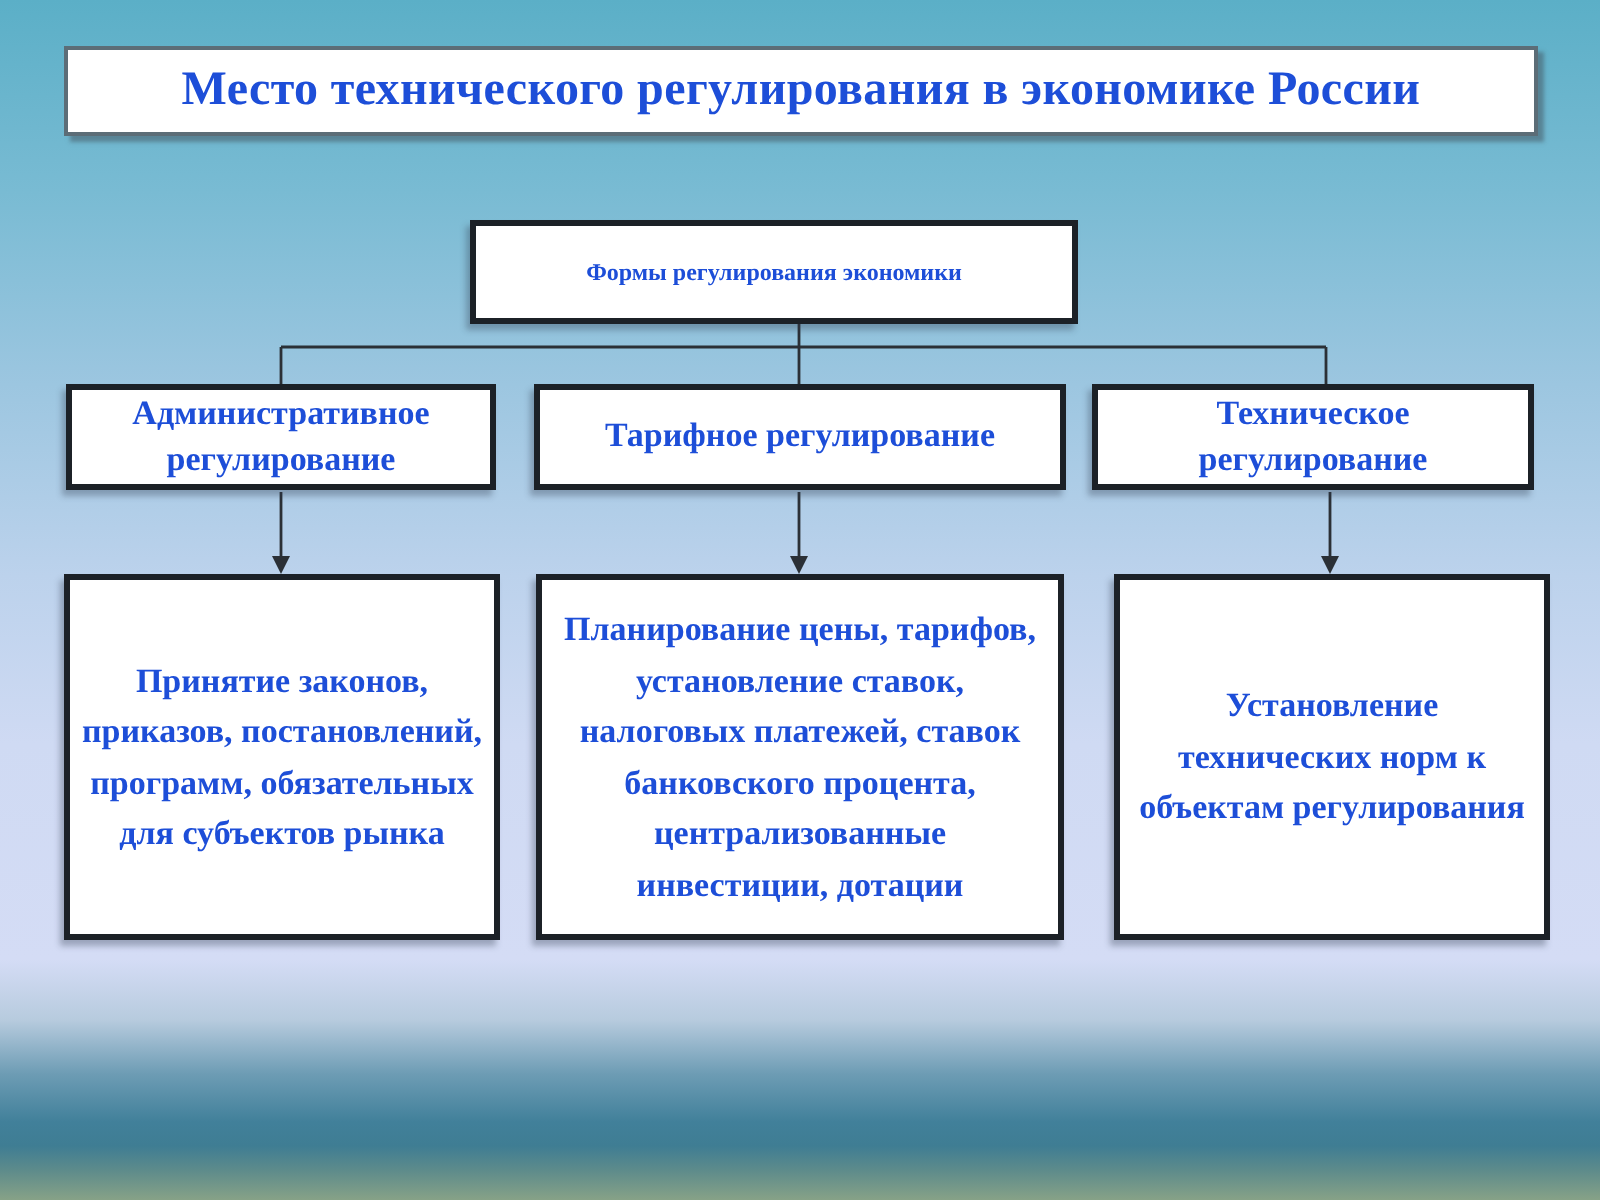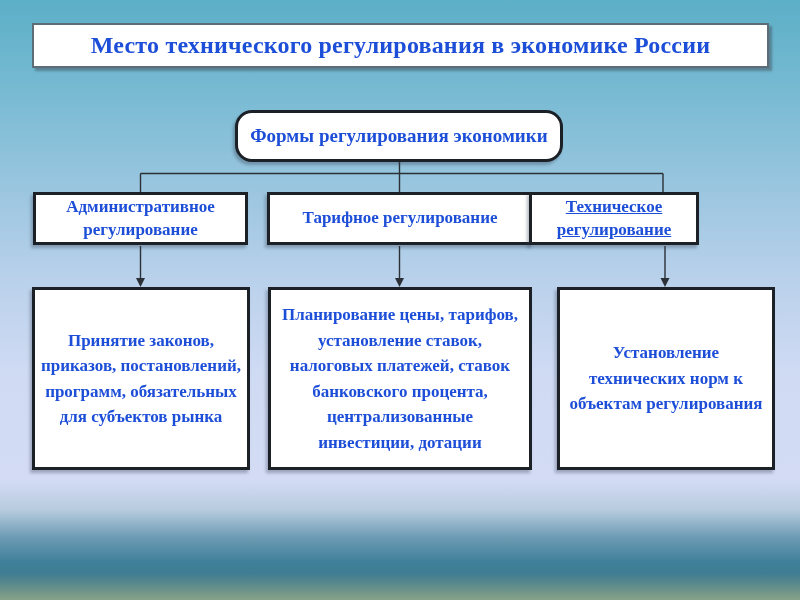--- a/index.html
+++ b/index.html
@@ -41,28 +41,27 @@
     border:2px solid #5c6d77;
     box-shadow:3px 3px 2px rgba(70,90,102,0.55);
     font-size:24px;
     letter-spacing:0.2px;
   }
   .black-box{
     border:3px solid #1c2127;
     box-shadow:-2px 3px 3px rgba(50,60,80,0.35);
   }
   .root-box{
-    left:235px;top:110px;width:328px;height:52px;
-    font-size:19px;
-    border-radius:17px;
+    left:235px;top:110px;width:304px;height:52px;
+    font-size:12px;
   }
   .branch-box{top:192px;height:53px;font-size:17px;line-height:1.35;padding:0 5px;}
   .branch-0{left:33px;width:215px;}
   .branch-1{left:267px;width:266px;}
-  .branch-2{left:529px;width:170px;text-decoration:underline;}
+  .branch-2{left:546px;width:221px;}
   .detail-box{top:287px;height:183px;font-size:17px;line-height:1.5;}
   .detail-0{left:32px;width:218px;padding:12px 4px;}
   .detail-1{left:268px;width:264px;padding:12px 6px;}
   .detail-2{left:557px;width:218px;padding:0 4px;}
 </style>
 </head>
 <body>
 
 <div class="slide">
 

